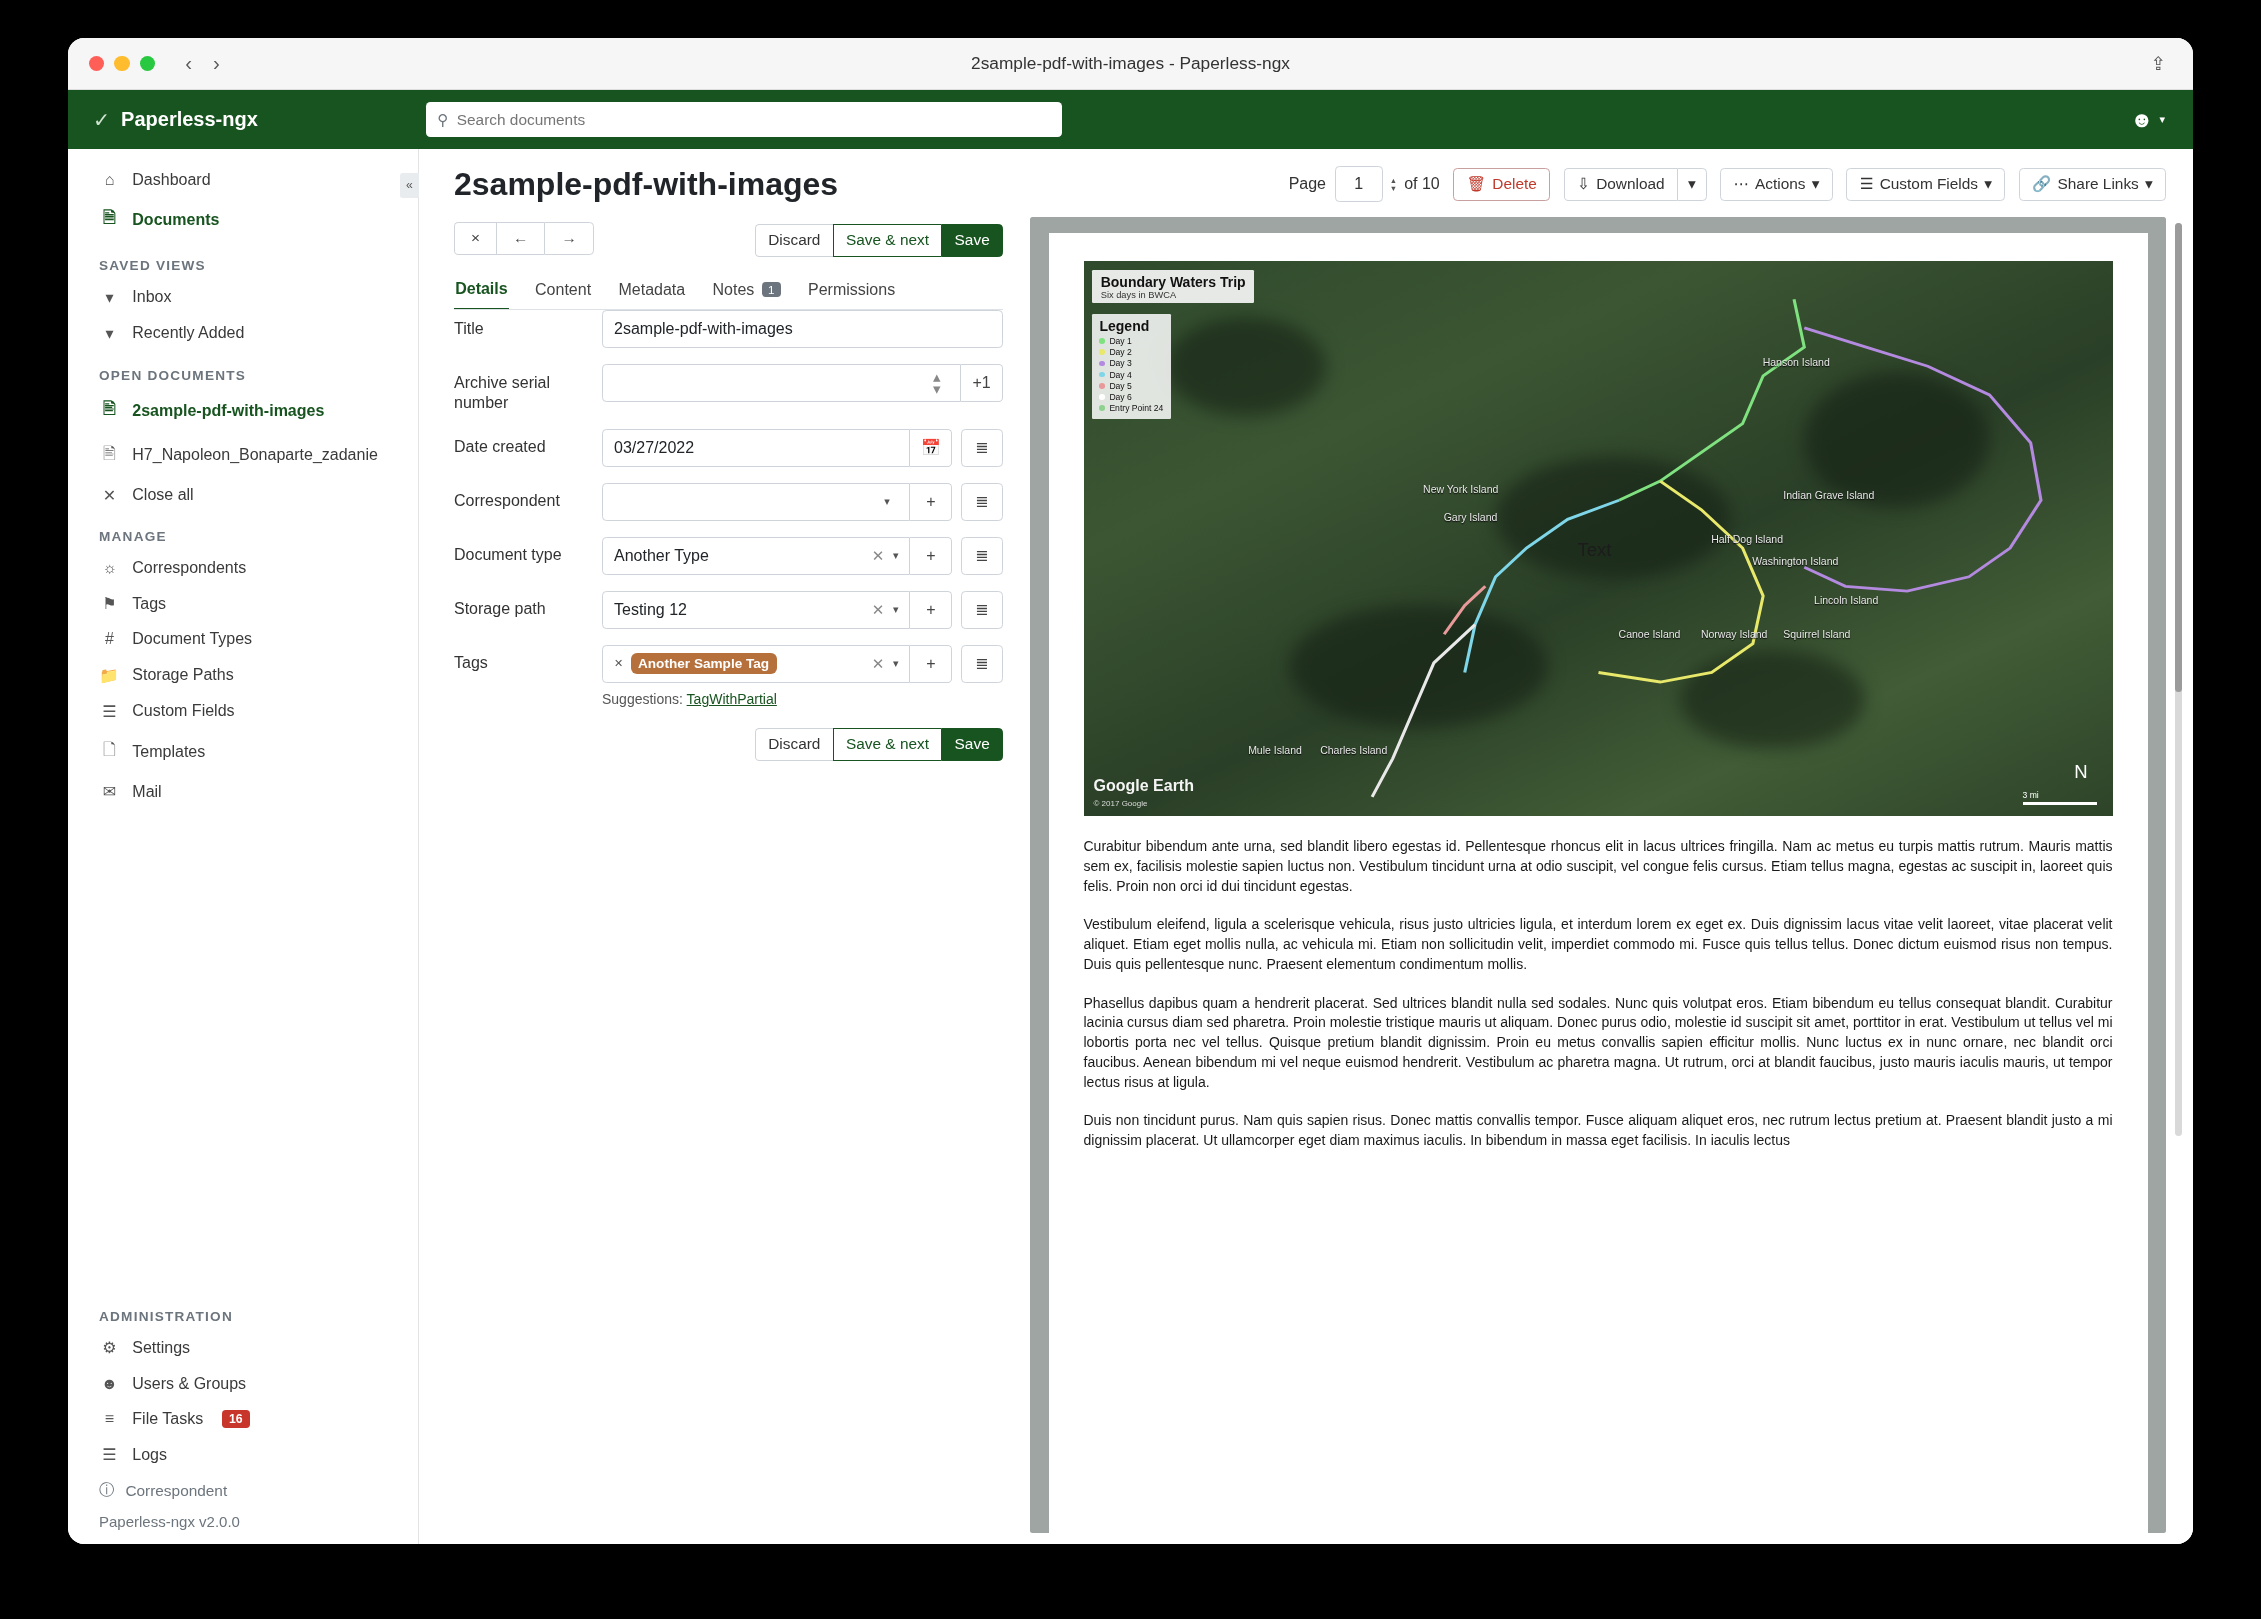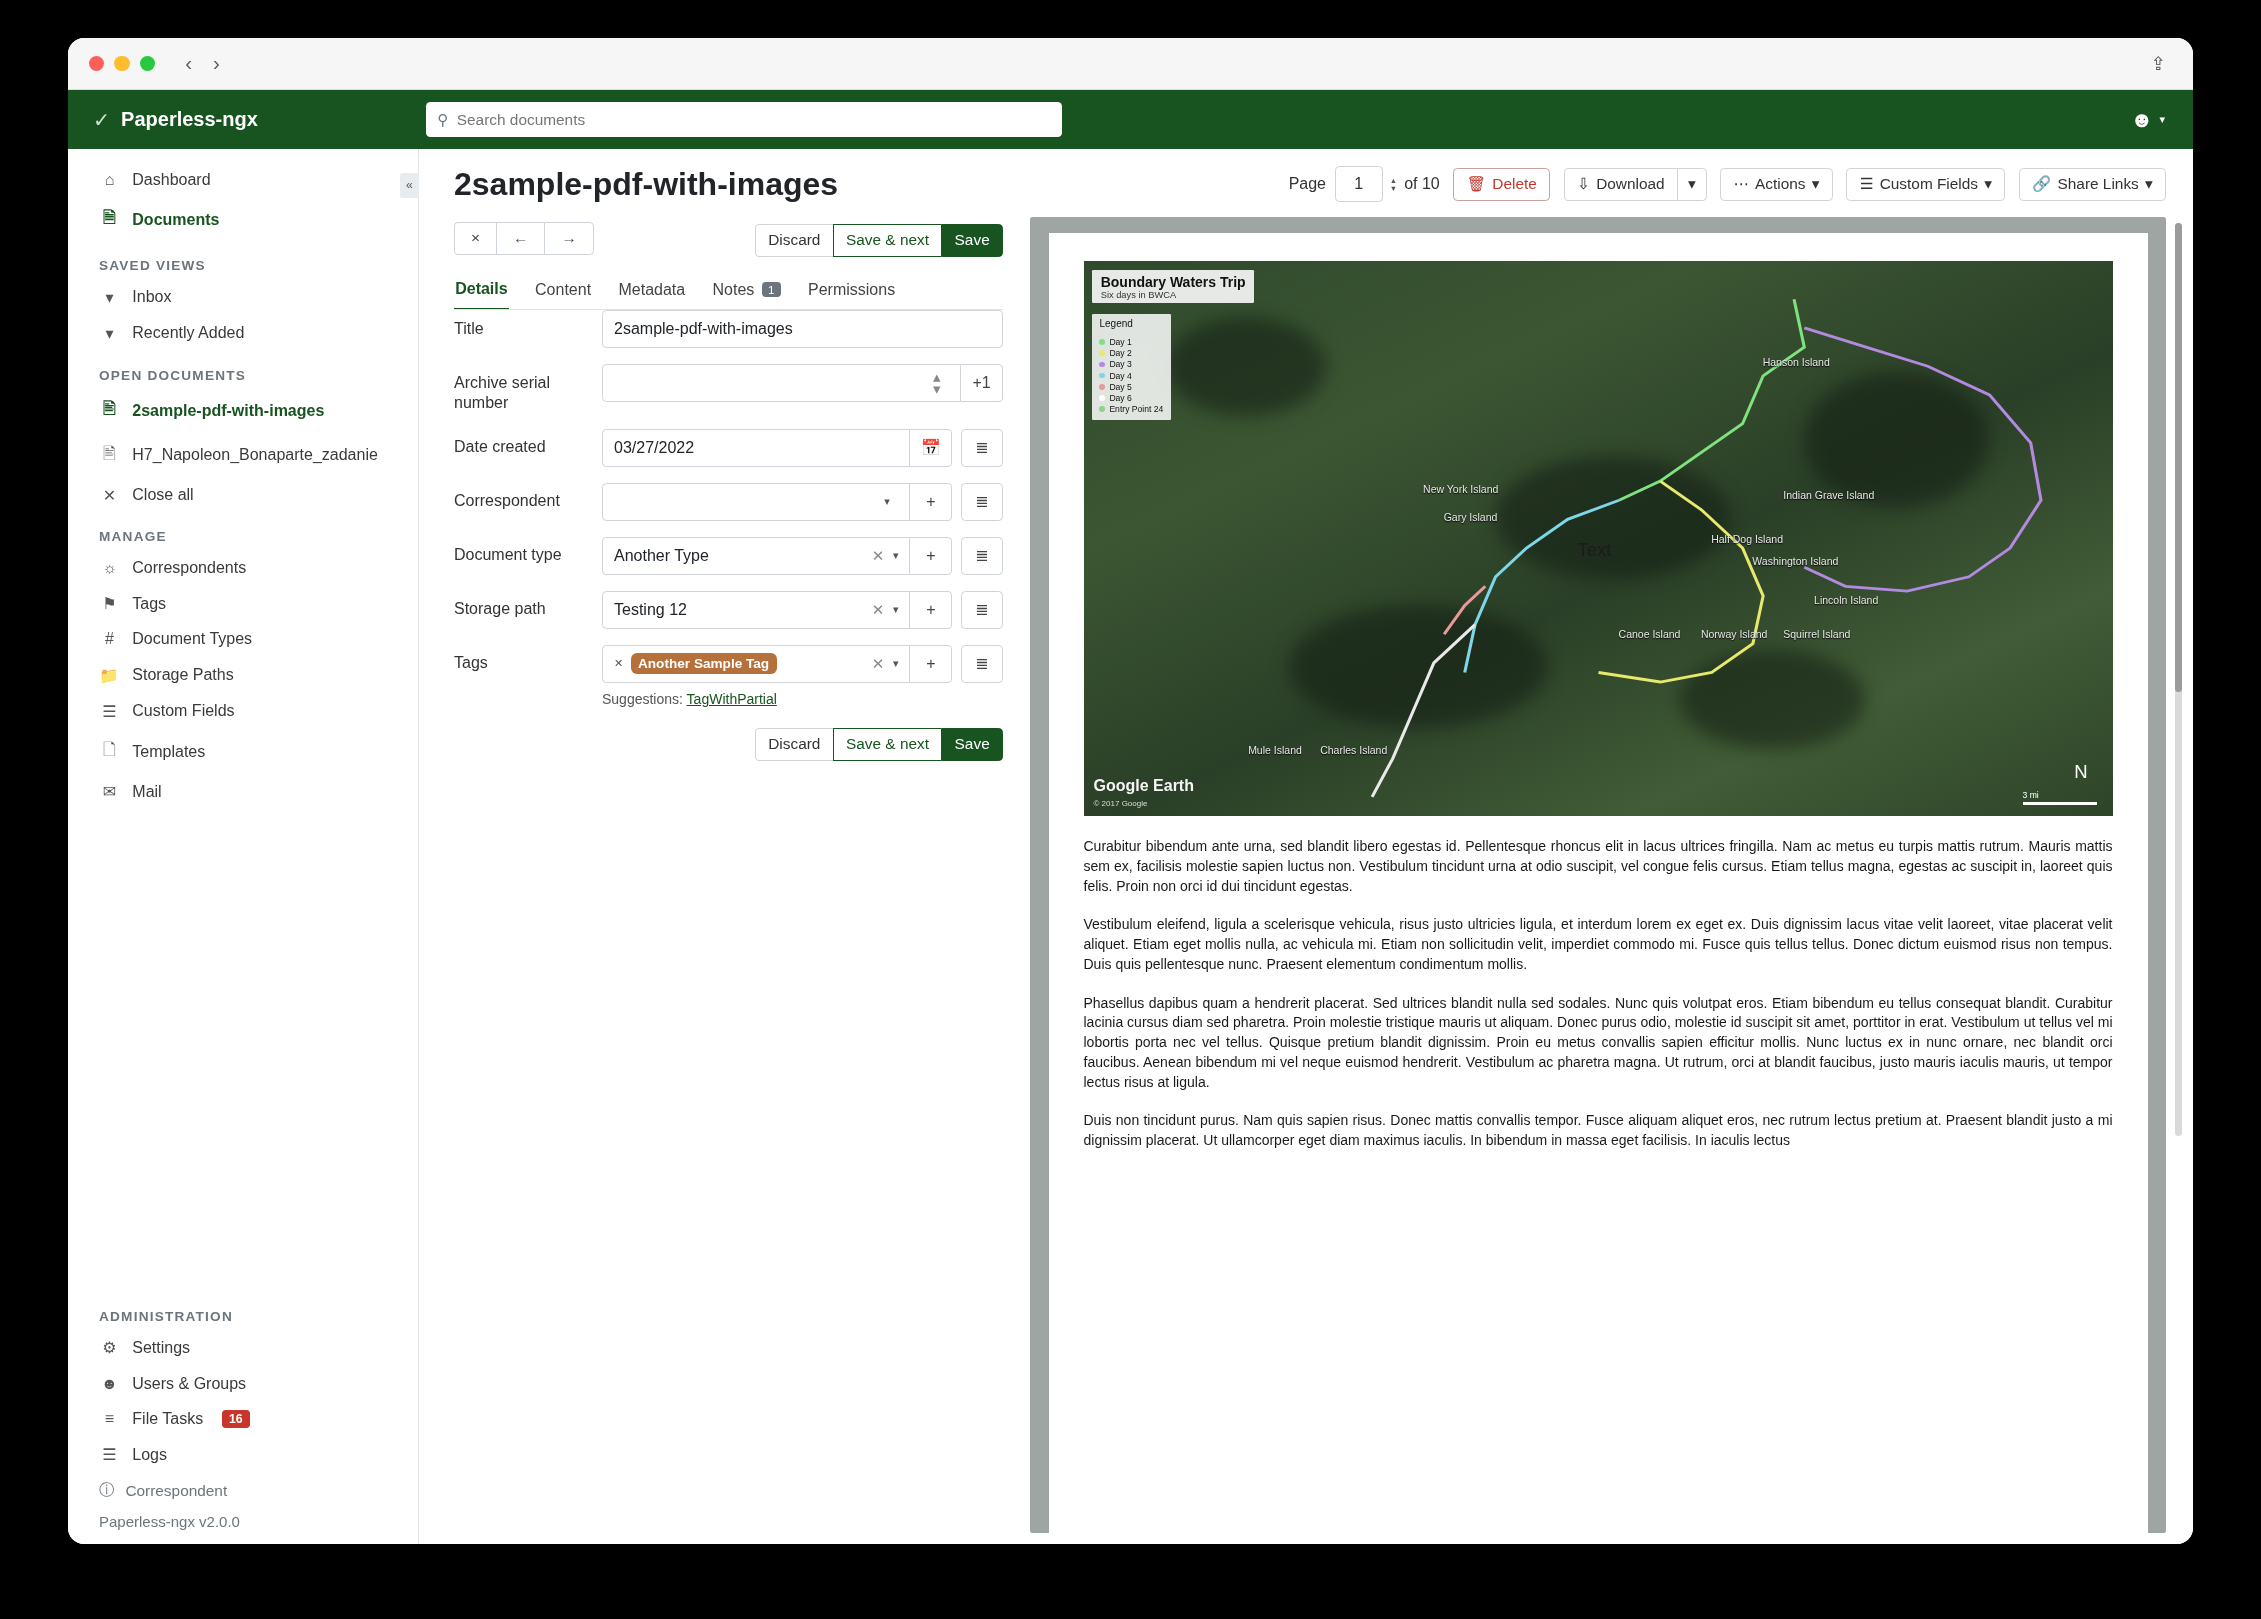--- a/index.html
+++ b/index.html
@@ -187,21 +187,21 @@
   .map-title-box {
     position: absolute; left: 8.6px; top: 8.6px; background: rgba(255,255,255,.88);
     padding: 3.7px 8.6px; border-radius: 1.2px;
   }
   .map-title-box .t1 { font-size: 14px; font-weight: 700; color: #111; }
   .map-title-box .t2 { font-size: 9.3px; color: #333; }
   .map-legend {
     position: absolute; left: 8.6px; top: 53px; background: rgba(255,255,255,.85);
     padding: 3.7px 7.4px 5px 7.4px; border-radius: 1.2px; font-size: 8.6px; color: #111;
   }
-  .map-legend .lg-title { font-weight: 400; margin-bottom: 8px; font-size: 10px; }
+  .map-legend .lg-title { font-weight: 700; margin-bottom: 2px; font-size: 14px; }
   .map-legend .lg-row { display: flex; align-items: center; gap: 4.3px; margin-bottom: 1.2px; }
   .lg-dot { width: 5.6px; height: 5.6px; border-radius: 50%; }
   .ge-logo { position: absolute; left: 10px; bottom: 21px; color: #fff; font-size: 16px; font-weight: 600; opacity: .95; }
   .ge-credit { position: absolute; left: 10px; bottom: 8.6px; color: #ddd; font-size: 8px; }
   .scalebar { position: absolute; right: 16px; bottom: 11px; color: #fff; font-size: 8.6px; }
   .scalebar .bar { width: 74px; height: 3.1px; background: #fff; margin-top: 2.5px; }
   .compass { position: absolute; right: 25px; bottom: 33px; color: #fff; font-size: 18.5px; }
   .text-label { position: absolute; left: 48%; top: 50%; color: #1c1c1c; font-size: 18.5px; }
   .map-route { position: absolute; }
 
@@ -221,20 +221,21 @@
   <div class="titlebar">
     <div class="traffic">
       <div class="dot red"></div>
       <div class="dot yellow"></div>
       <div class="dot green"></div>
     </div>
     <div class="navarrows">
       <span>‹</span>
       <span>›</span>
     </div>
+    <div class="win-title">2sample-pdf-with-images - Paperless-ngx</div>
     <div class="share-btn">⇪</div>
   </div>
 
   <div class="appbar">
     <div class="brand">
       <span class="brand-logo">✓</span>
       <span class="brand-name">Paperless-ngx</span>
     </div>
     <div class="searchbox">
       <span class="ico">⚲</span>

